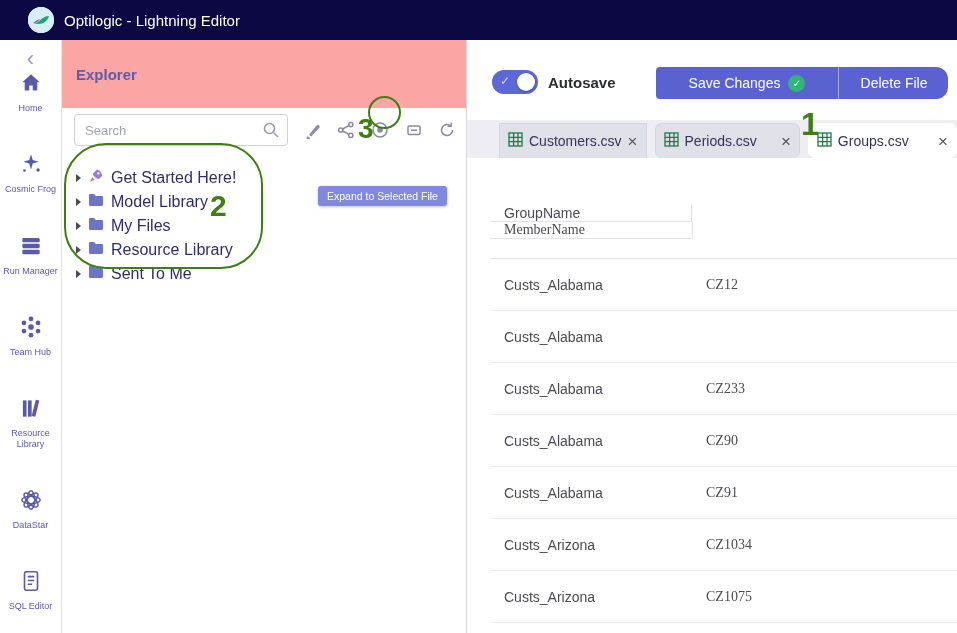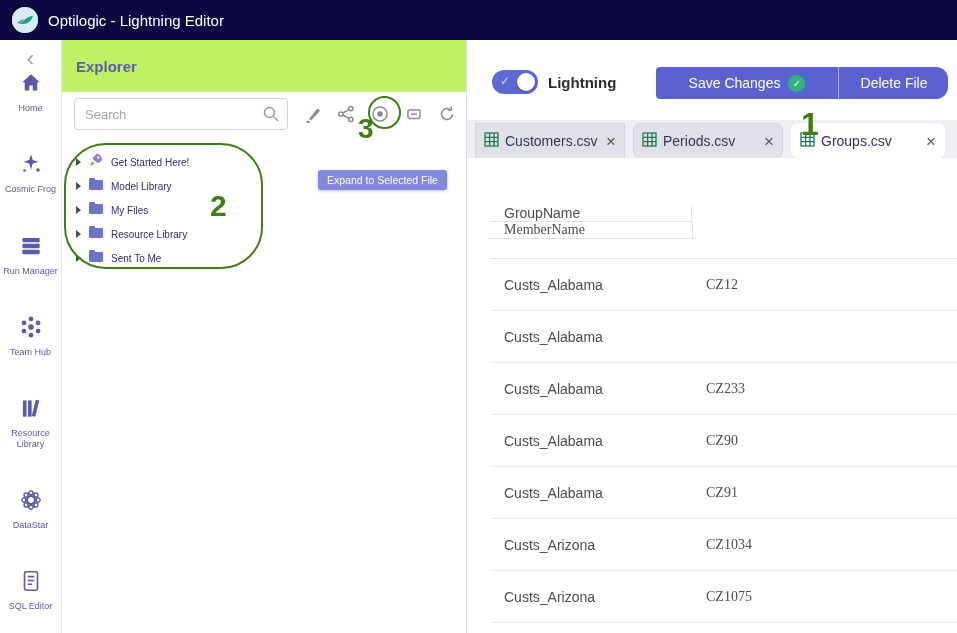--- a/index.html
+++ b/index.html
@@ -2,59 +2,59 @@
 <html><head>
 <meta charset="utf-8">
 <style>
   * { margin:0; padding:0; box-sizing:border-box; }
   html,body { width:957px; height:633px; overflow:hidden; background:#fff;
     font-family:"Liberation Sans", sans-serif; }
   .page { position:relative; width:957px; height:633px; }
 
   
   .titlebar { position:absolute; top:0; left:0; right:0; height:40px;
-    background:#0c0843; display:flex; align-items:center; gap:10px; padding-left:12px; }
+    background:#0c0843; display:flex; align-items:center; gap:10px; padding-left:28px; }
   .logo { width:26px; height:26px; border-radius:50%; background:#d9edf8;
     display:flex; align-items:center; justify-content:center; flex:0 0 auto; }
   .app-title { color:#ffffff; font-size:15px; font-weight:500; }
 
   
   .rail { position:absolute; top:40px; left:0; width:62px; bottom:0; background:#fff;
     border-right:1px solid #e3e3ec; display:flex; flex-direction:column; align-items:center; }
   .rail-back { margin-top:8px; color:#9a9ab4; font-size:22px; line-height:1;
     cursor:pointer; user-select:none; }
   .rail-item { display:flex; flex-direction:column; align-items:center; gap:3px;
     width:60px; text-align:center; cursor:pointer; }
   .rail-item:nth-of-type(2) { margin-top:24px; }
   .rail-item + .rail-item { margin-top:38px; }
   .rail-item svg { width:26px; height:26px; }
   .rail-label { font-size:9px; color:#5a5aa8; line-height:1.15; }
 
   
   .explorer { position:absolute; top:40px; left:62px; width:405px; bottom:0;
     background:#fff; border-right:1px solid #d9d9e3; }
-  .exp-header { height:52px; background:#bef264; display:flex; align-items:center;
+  .exp-header { height:68px; background:#fca5a5; display:flex; align-items:center;
     padding-left:14px; font-size:15px; font-weight:bold; color:#5c5cab; }
   .exp-controls { display:flex; align-items:center; padding:6px 10px 0 12px; position:relative; }
   .searchbox { position:relative; width:230px; }
   .searchbox input { width:100%; height:32px; border:1px solid #cfcfda; border-radius:4px;
     padding:0 32px 0 10px; font-size:13px; color:#555; outline:none;
     font-family:"Liberation Sans", sans-serif; }
   .searchbox input::placeholder { color:#a2a2b4; }
   .search-icon { position:absolute; right:8px; top:7px; }
   .exp-icons { display:flex; align-items:center; gap:15px; margin-left:16px; }
   .exp-icons .icon-btn { cursor:pointer; display:flex; }
   .tooltip { position:absolute; left:256px; top:78px; background:#8288de; color:#fff;
     font-size:10.5px; padding:4px 9px; border-radius:3px; white-space:nowrap;
     box-shadow:0 1px 3px rgba(0,0,0,.25); z-index:10; }
   .tree { padding:20px 0 0 14px; }
   .tree-row { display:flex; align-items:center; height:24px; gap:7px; cursor:pointer; }
   .caret-right { width:0; height:0; border-left:5px solid #4a4a55;
     border-top:4px solid transparent; border-bottom:4px solid transparent; flex:0 0 auto; }
-  .tree-label { font-size:10px; color:#2e2e6b; }
+  .tree-label { font-size:16px; color:#2e2e6b; }
 
   
   .main { position:absolute; top:40px; left:467px; right:0; bottom:0; background:#fff; }
   .autosave { position:absolute; left:25px; top:30px; display:flex; align-items:center; gap:10px; }
   .toggle { width:46px; height:24px; border-radius:12px; background:#5b68d6;
     position:relative; cursor:pointer; }
   .toggle .check { position:absolute; left:8px; top:4px; color:#cfd8f7; font-size:12px; }
   .toggle .knob { position:absolute; right:3px; top:3px; width:18px; height:18px;
     border-radius:50%; background:#fff; box-shadow:0 1px 2px rgba(0,0,0,.35); }
   .autosave-label { font-size:15px; font-weight:bold; color:#2c2c34; }
@@ -66,21 +66,21 @@
   .save-caret { width:26px; background:#5a62d2; border-left:1px solid rgba(255,255,255,.45);
     border-radius:0 4px 4px 0; display:flex; align-items:center; justify-content:center; cursor:pointer; }
   .caret-down { width:0; height:0; border-top:5px solid #fff;
     border-left:4px solid transparent; border-right:4px solid transparent; }
   .delete-btn { position:absolute; left:373px; top:27px; width:108px; height:32px;
     background:#5a62d2; color:#fff; font-size:14px; border-radius:12px; display:flex;
     align-items:center; justify-content:center; cursor:pointer; }
 
   
   .tabstrip { position:absolute; top:80px; left:0; right:0; height:38px; background:#ededf3;
-    display:flex; align-items:stretch; padding-left:8px; }
+    display:flex; align-items:stretch; padding-left:32px; }
   .tab { width:150px; margin-top:3px; display:flex; align-items:center; gap:6px;
     padding:0 8px; background:#e0e0e9; border:1px solid #d4d4df; border-bottom:none;
     font-size:14px; color:#33335a; cursor:pointer; }
   .tab + .tab { margin-left:8px;border-radius:7px; }
   .tab.active { background:#fff; border-color:#fff; width:154px; }
   .tab-label { flex:1; white-space:nowrap; overflow:hidden; }
   .tab-close { color:#555; font-size:17px; line-height:1; cursor:pointer; }
 
   
   .table { position:absolute; top:165px; left:23px; right:0; bottom:0;
@@ -305,21 +305,21 @@
     </div>
   </div>
 
   <div class="main">
 
     <div class="autosave">
       <span class="toggle">
         <span class="check">✓</span>
         <span class="knob"></span>
       </span>
-      <span class="autosave-label">Lightning</span>
+      <span class="autosave-label">Autosave</span>
     </div>
 
     <div class="save-group">
       <span class="save-main">
         <span>Save Changes</span>
         <span class="badge">✓</span>
       </span>
       <span class="save-caret">
         <span class="caret-down"></span>
       </span>

